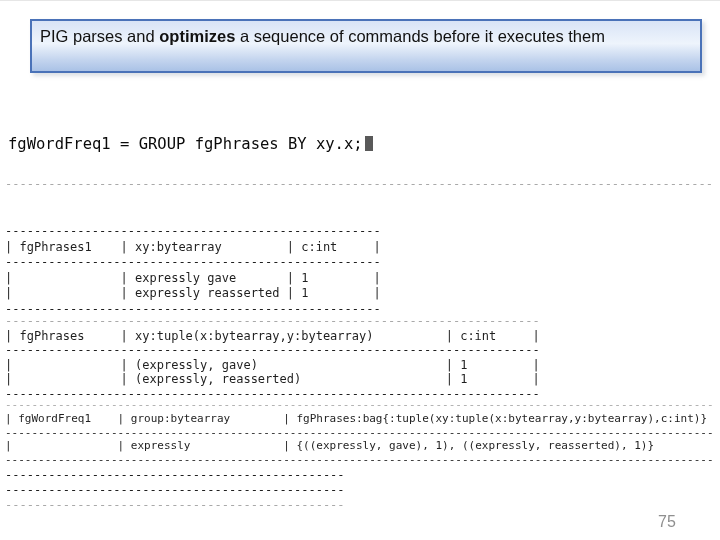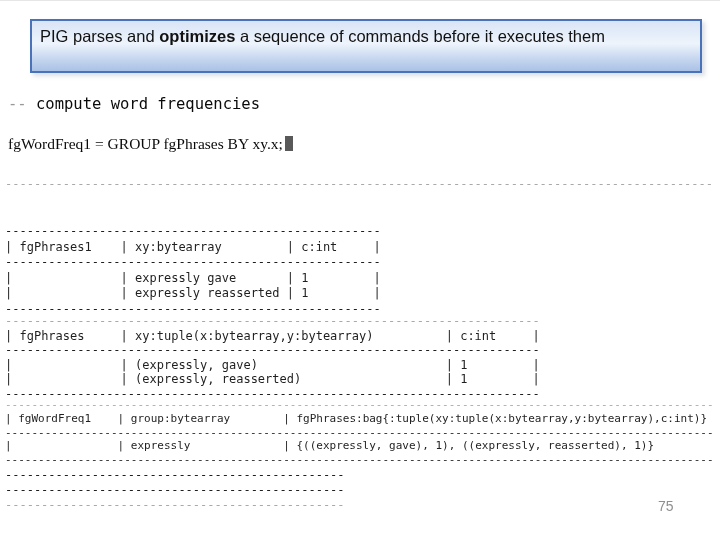--- a/index.html
+++ b/index.html
@@ -18,35 +18,34 @@
   .cursor{display:inline-block;width:8px;height:15px;background:#595959;
           vertical-align:-2px;margin-left:2px;}
   .ascii{position:absolute;white-space:pre;font-family:"DejaVu Sans Mono",monospace;color:#1f1f1f;}
   .ascii b{font-weight:normal;}
   .ascii .faint{color:#a9a9a9;}
   .t-sep{left:5px;top:164px;font-size:12px;line-height:15.5px;}
   .t1{left:5px;top:211px;font-size:12px;line-height:15.5px;}
   .t2{left:5px;top:301px;font-size:12px;line-height:14.5px;}
   .t3{left:5px;top:386px;font-size:11px;line-height:13.8px;}
   .t4{left:5px;top:455px;font-size:12px;line-height:15px;}
-  .page-num{position:absolute;left:658px;top:497px;
-            font-family:"Liberation Sans",sans-serif;font-size:14px;color:#8f8f8f;}
+  .page-num{position:absolute;left:658px;top:512px;
+            font-family:"Liberation Sans",sans-serif;font-size:16px;color:#8f8f8f;}
 </style>
 </head>
 <body>
 
 <div class="slide">
 
   <div class="callout">
     <div><span>PIG parses and </span><b>optimizes</b><span> a sequence of commands before it executes them</span></div>
   </div>
 
-  <div class="code-line" style="top:94px;"><span class="comment-prefix">--</span><span> compute word frequencies</span></div>
 
-  <div class="code-line" style="top:134px;font-family:Liberation Serif, serif;"><span>fgWordFreq1 = GROUP fgPhrases BY xy.x;</span><span class="cursor"></span></div>
+  <div class="code-line" style="top:134px;"><span>fgWordFreq1 = GROUP fgPhrases BY xy.x;</span><span class="cursor"></span></div>
 
 
   <pre class="ascii t-sep"><div class="faint">--------------------------------------------------------------------------------------------------</div></pre>
   <pre class="ascii t1"><div>----------------------------------------------------</div><div>| <b>fg</b>Phrases1    | xy:bytearray         | c:int     |</div><div>----------------------------------------------------</div><div>|               | expressly gave       | 1         |</div><div>|               | expressly reasserted | 1         |</div><div>----------------------------------------------------</div></pre>
   <pre class="ascii t2"><div class="faint">--------------------------------------------------------------------------</div><div>| <b>fg</b>Phrases     | xy:tuple(x:bytearray,y:bytearray)          | c:int     |</div><div>--------------------------------------------------------------------------</div><div>|               | (expressly, gave)                          | 1         |</div><div>|               | (expressly, reasserted)                    | 1         |</div><div>--------------------------------------------------------------------------</div></pre>
   <pre class="ascii t3"><div class="faint">-----------------------------------------------------------------------------------------------------------</div><div>| <b>fg</b>WordFreq1    | group:bytearray        | fgPhrases:bag{:tuple(xy:tuple(x:bytearray,y:bytearray),c:int)}</div><div>-----------------------------------------------------------------------------------------------------------</div><div>|                | expressly              | {((expressly, gave), 1), ((expressly, reasserted), 1)}</div><div>-----------------------------------------------------------------------------------------------------------</div></pre>
   <pre class="ascii t4"><div>-----------------------------------------------</div><div>-----------------------------------------------</div><div class="faint">-----------------------------------------------</div></pre>
 
   <div class="page-num">75</div>
 

